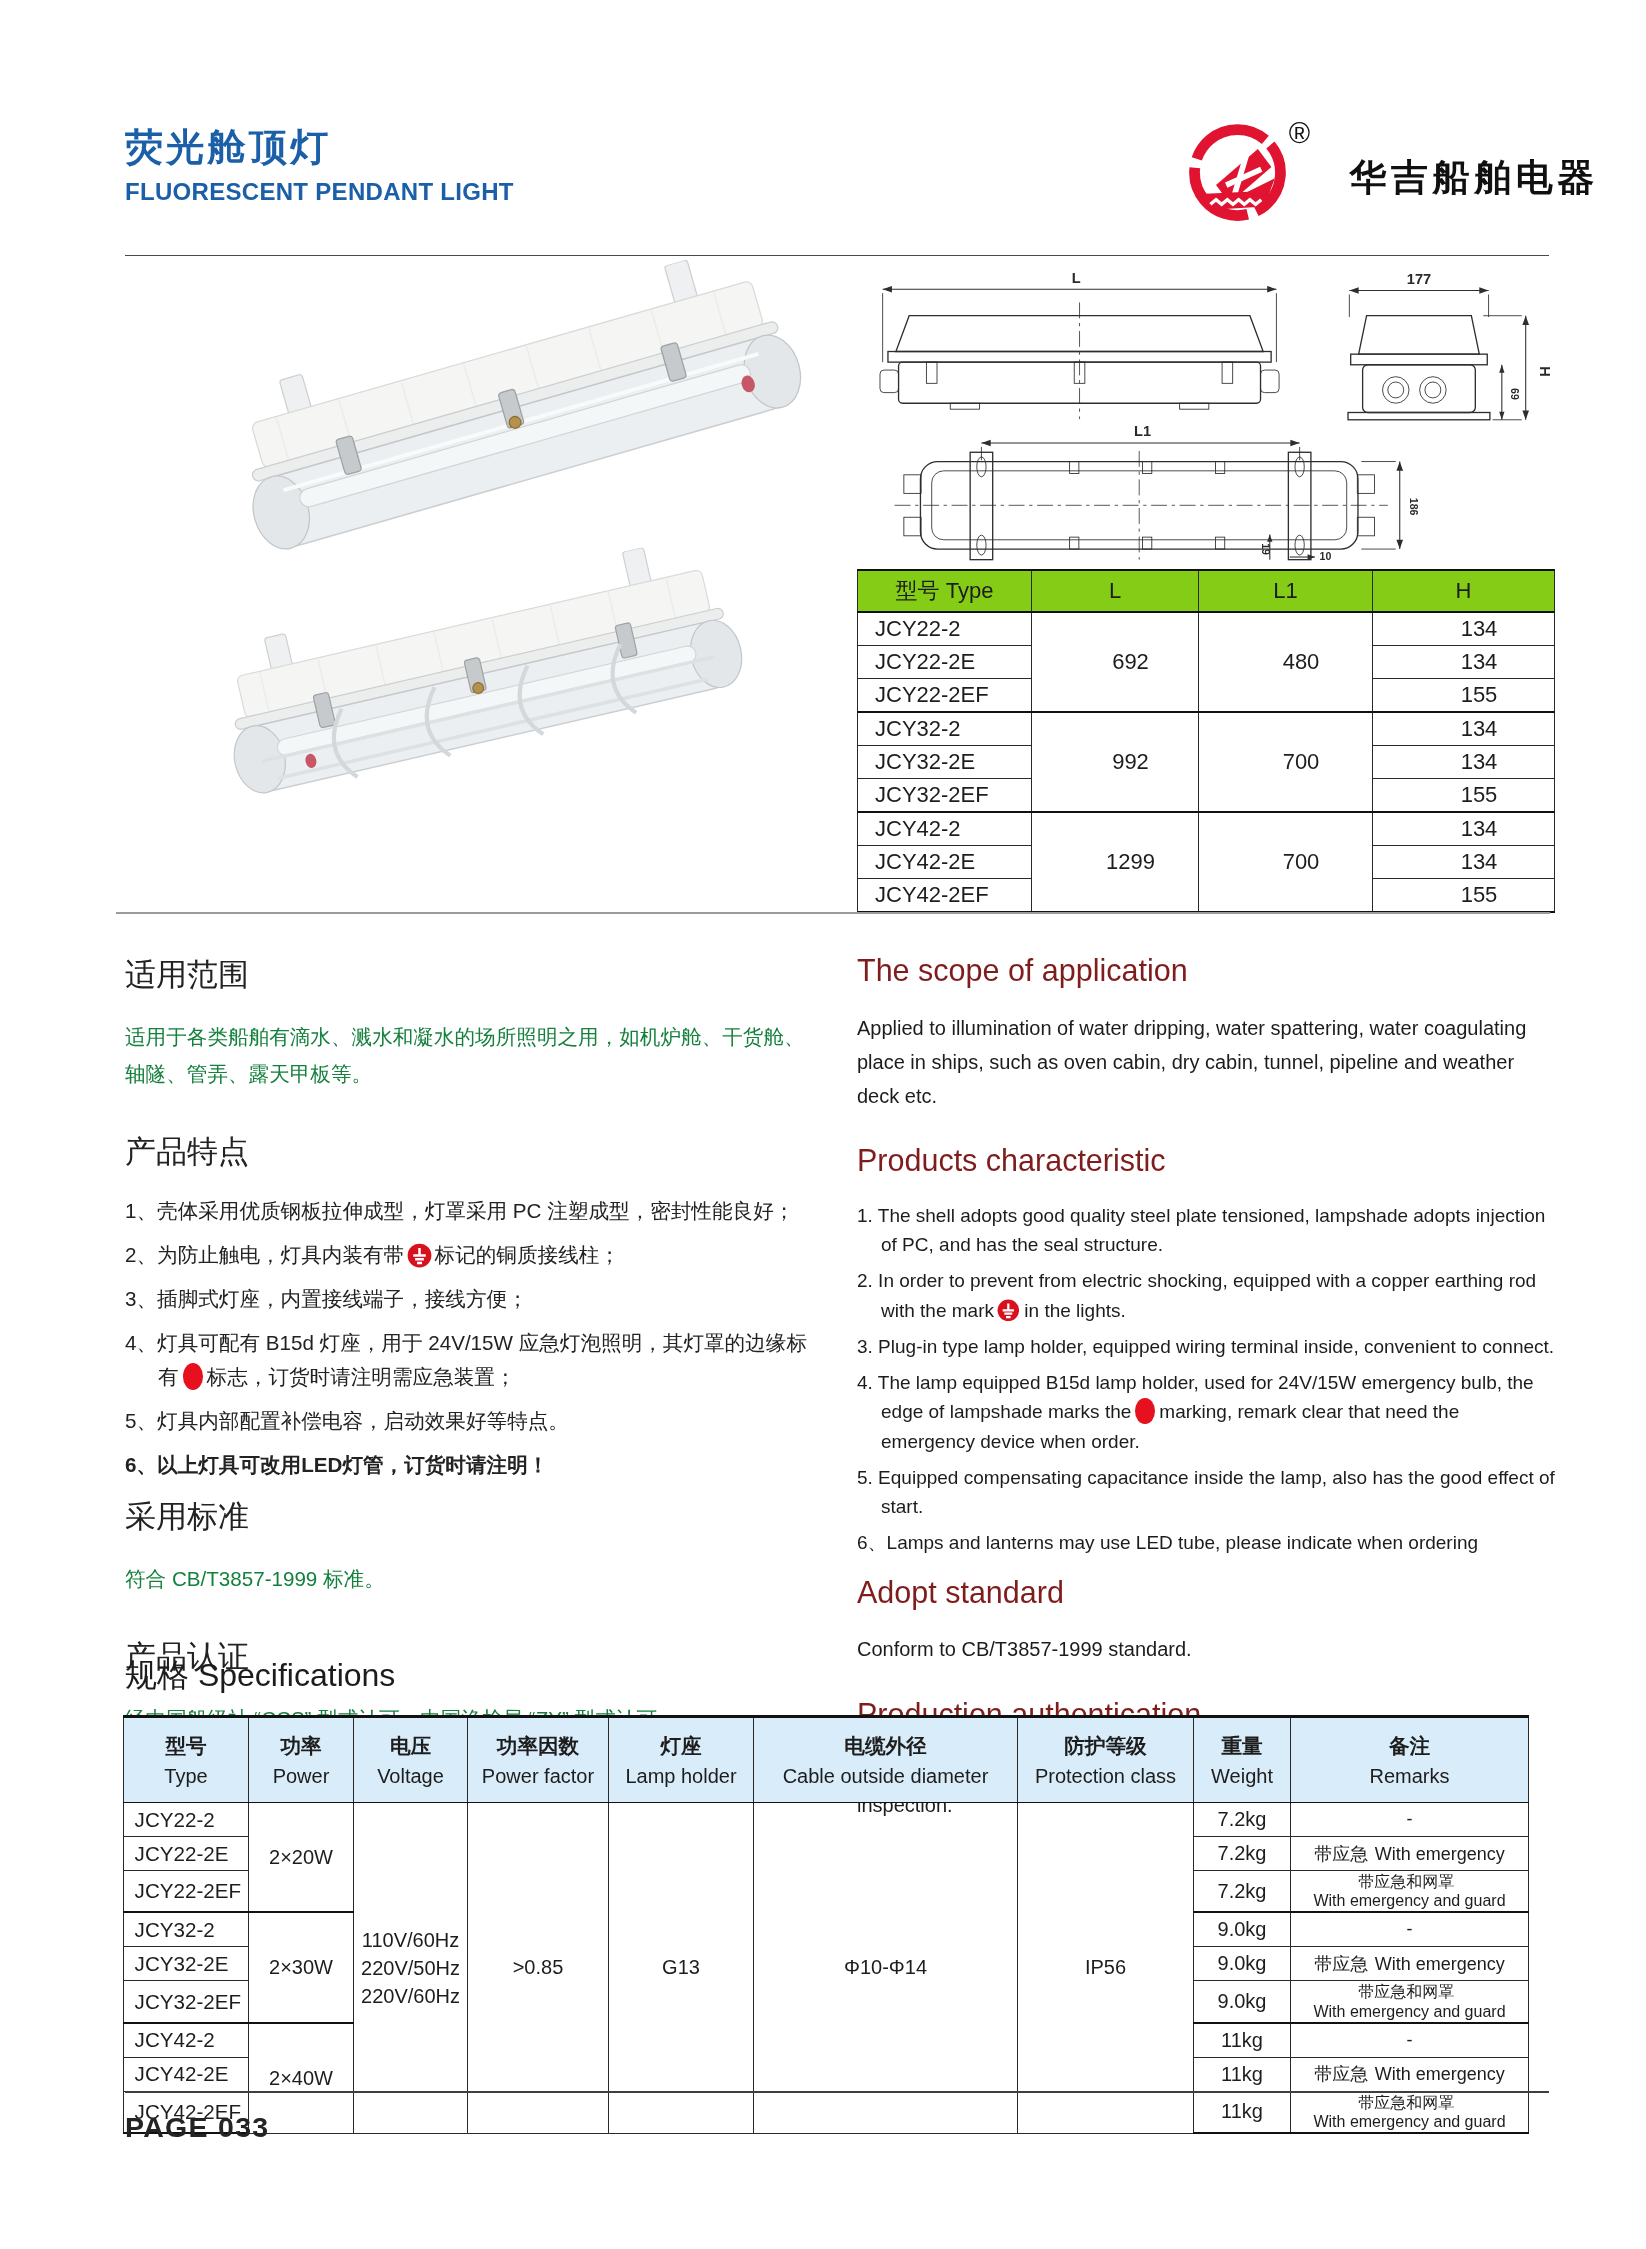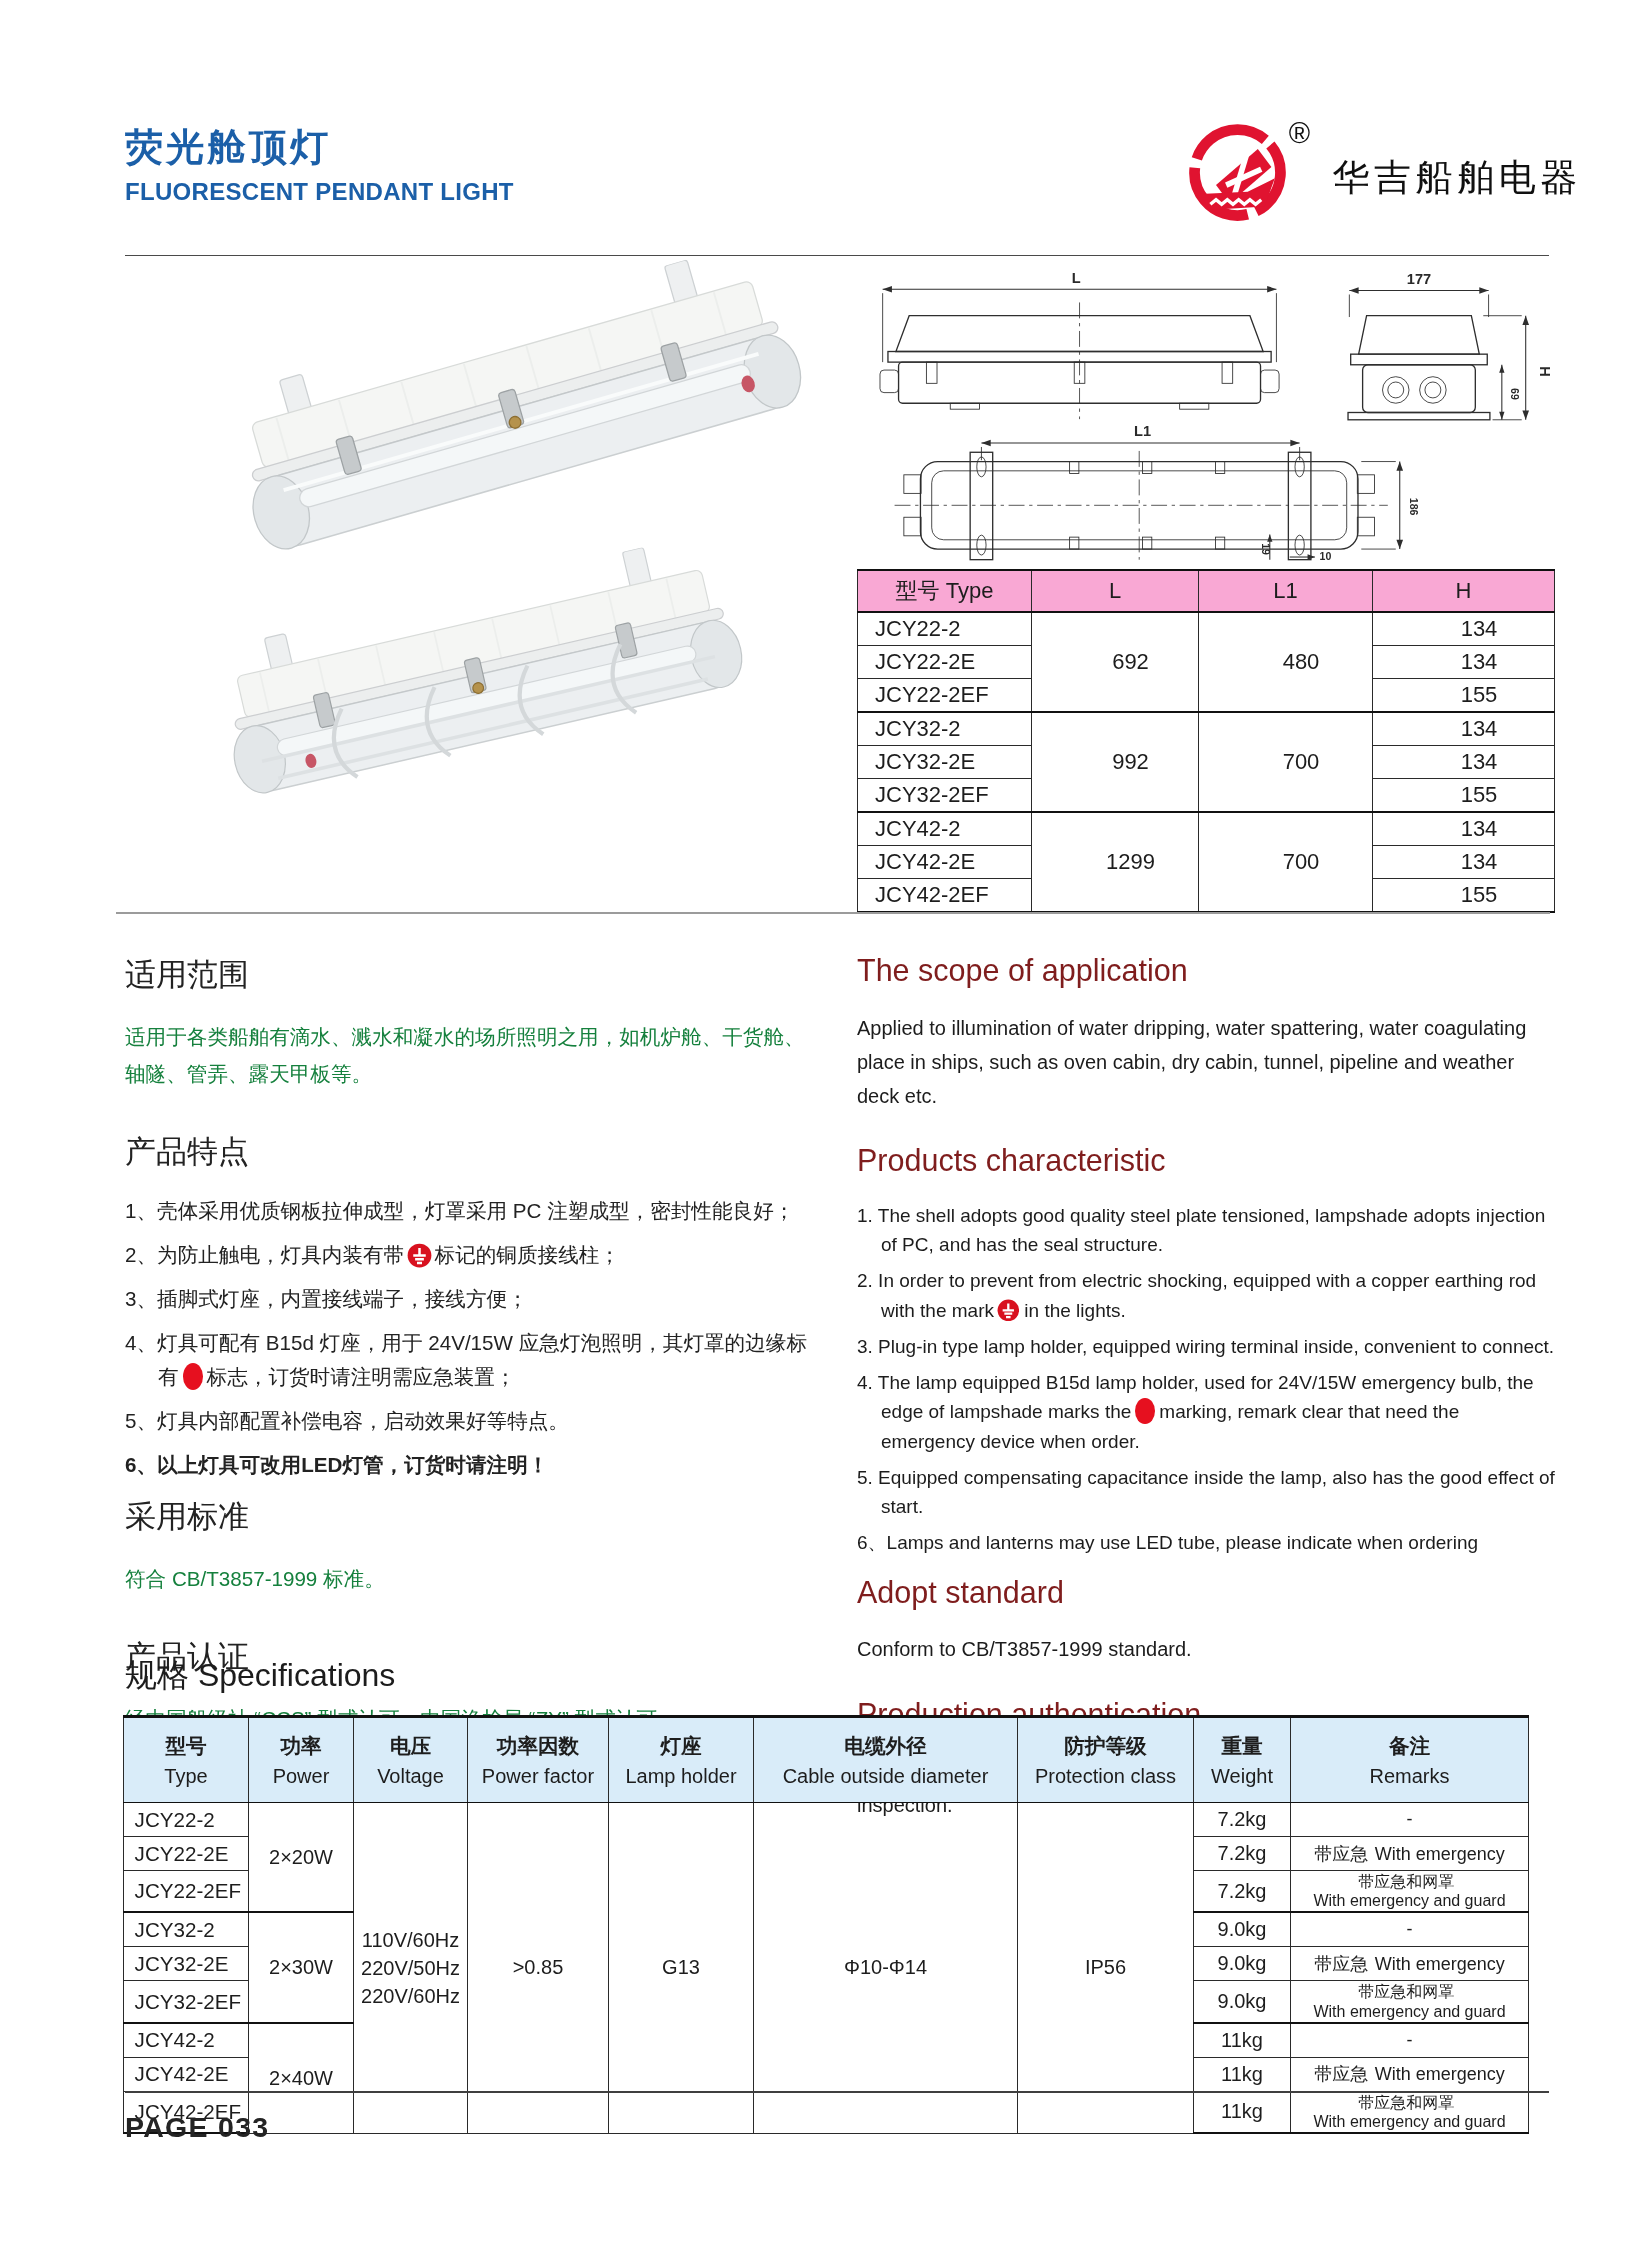--- a/index.html
+++ b/index.html
@@ -5,41 +5,41 @@
   html,body{margin:0;padding:0;background:#ffffff;}
   .page{position:relative;width:1647px;height:2250px;background:#ffffff;overflow:hidden;
         font-family:"Liberation Sans", sans-serif;color:#1e1e1e;}
 
   
   .hdr-title{position:absolute;left:125px;top:127px;}
   .hdr-title .zh{font-size:38px;font-weight:600;color:#1b5fa8;letter-spacing:3.3px;line-height:1.1;}
   .hdr-title .en{font-size:24px;font-weight:600;color:#1b5fa8;letter-spacing:0.3px;margin-top:9.3px;}
   .logo{position:absolute;left:1181px;top:113px;display:flex;align-items:center;}
   .logo .reg{font-size:29px;font-weight:400;color:#111;position:relative;top:-38px;left:-5.3px;}
-  .logo .brand{font-size:37px;font-weight:400;color:#101010;letter-spacing:4.6px;margin-left:17px;position:relative;top:6.6px;}
+  .logo .brand{font-size:37px;font-weight:700;color:#101010;letter-spacing:4.6px;margin-left:34px;position:relative;top:6.6px;}
   .hdr-rule{position:absolute;left:125px;right:98px;top:255px;height:1.3px;background:#4a4a4a;}
 
   
   .photo{position:absolute;}
   .photo1{left:199px;top:312px;width:637px;transform:rotate(-16deg);}
   .photo2{left:189px;top:587px;width:584px;transform:rotate(-13deg);}
 
   
   .drawings{position:absolute;left:857px;top:264px;width:697px;height:297px;}
   .dr{stroke:#2e2e2e;fill:none;stroke-width:2;}
   .dr-thin{stroke:#2e2e2e;fill:none;stroke-width:1.3;}
   .dr-dim{stroke:#2e2e2e;fill:none;stroke-width:1.6;}
   .dr-cl{stroke:#2e2e2e;fill:none;stroke-width:1.2;stroke-dasharray:24 7 5 7;}
   .dr-txt{font-family:"Liberation Sans",sans-serif;font-size:22px;font-weight:700;fill:#2a2a2a;}
   .dr-txt-s{font-family:"Liberation Sans",sans-serif;font-size:16px;font-weight:700;fill:#2a2a2a;}
 
   
   .dimtbl{position:absolute;left:857px;top:569px;width:697px;}
   .dimtbl table{width:100%;border-collapse:collapse;table-layout:fixed;font-size:22px;color:#1d1d1d;}
-  .dimtbl th{background:#f9a8d4;font-weight:500;height:38px;border:1px solid #2a2a2a;
+  .dimtbl th{background:#84cc16;font-weight:500;height:38px;border:1px solid #2a2a2a;
              border-top:2.7px solid #111;border-bottom:2px solid #111;margin-left:41px;}
   .dimtbl td{height:30px;border-left:1px solid #2a2a2a;border-right:1px solid #2a2a2a;
              text-align:center;vertical-align:middle;}
   .dimtbl td.type{text-align:left;padding-left:17px;}
   .dimtbl tr td{border-bottom:1.3px solid #2a2a2a;padding-left:32px;}
   .dimtbl td.gend{border-bottom:2.7px solid #111;}
   .dimtbl tr.last td{border-bottom:2.7px solid #111;}
 
   
   .mid-rule{position:absolute;left:116px;right:97px;top:912px;height:2px;background:#9b9b9b;}

